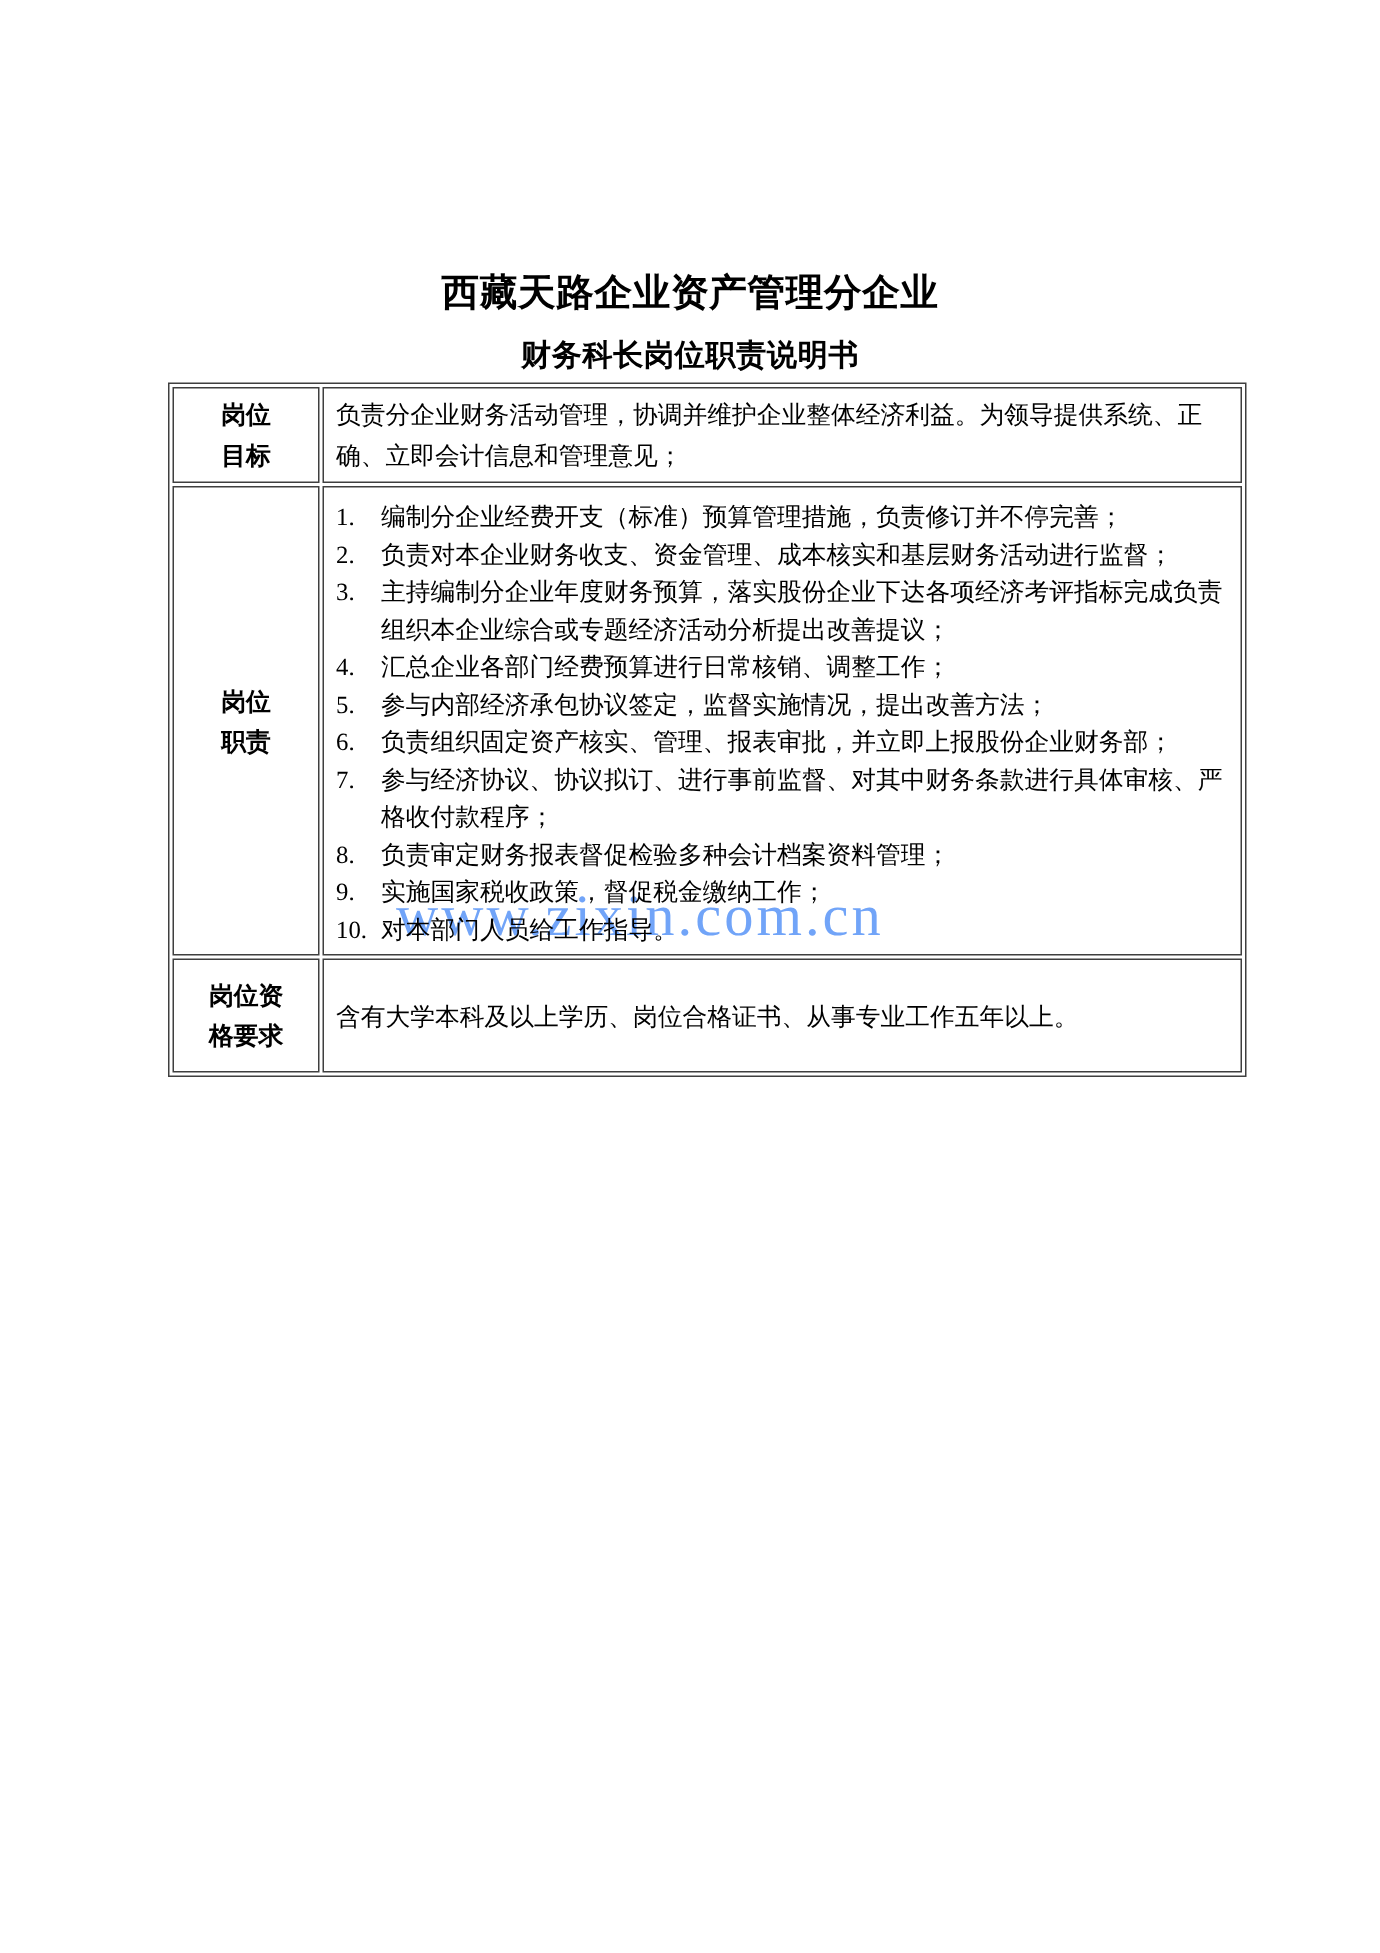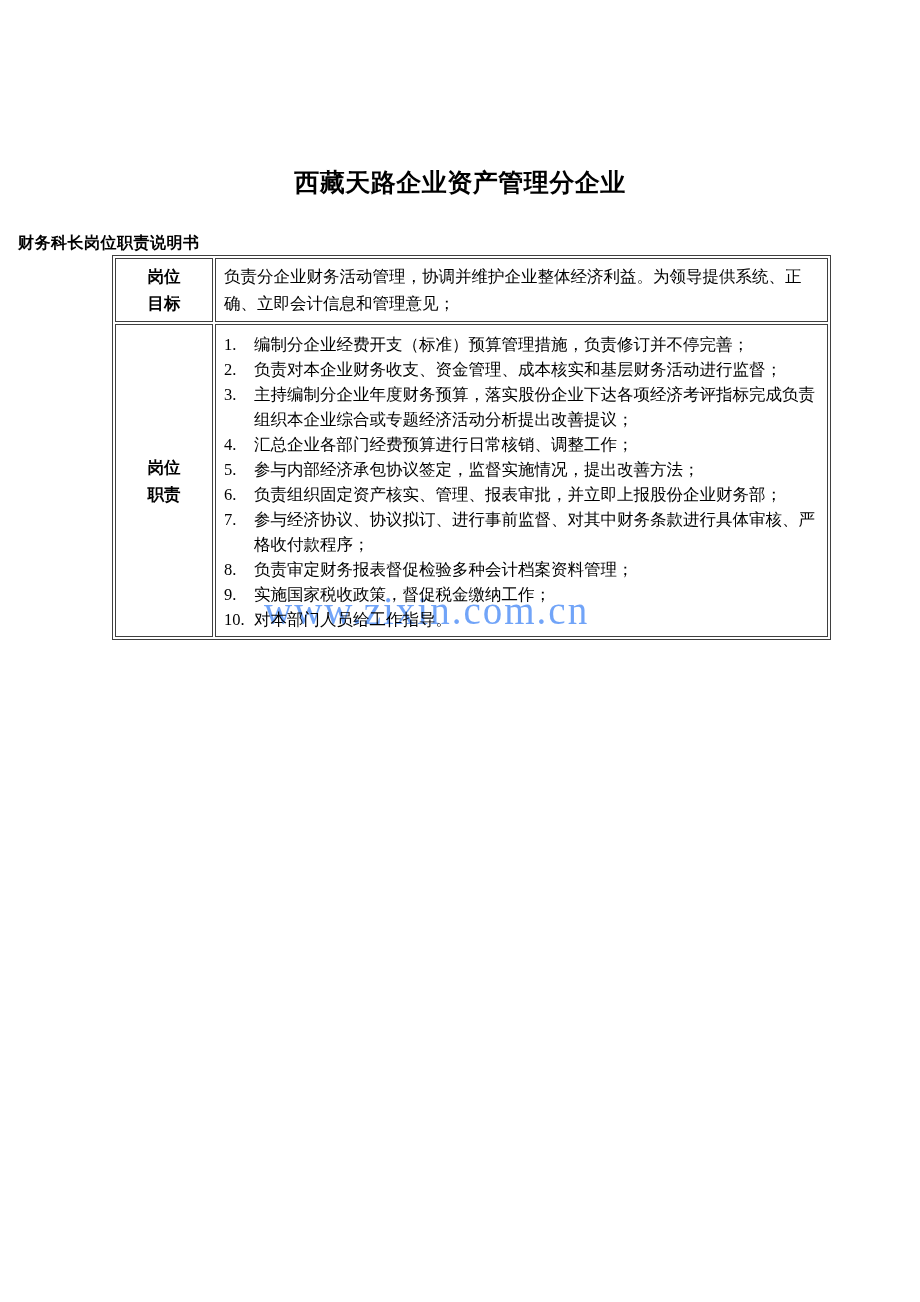--- a/index.html
+++ b/index.html
@@ -16,31 +16,32 @@
     color: #000000;
   }
   .doc-title {
     position: absolute;
     top: 166px;
     left: 0;
     right: 0;
     text-align: center;
     font-size: 25px;
     font-weight: bold;
-    margin: 0;
+    margin: 12px;
     letter-spacing: 0.5px;
   }
   .doc-subtitle {
     position: absolute;
     top: 215px;
     left: 0;
     right: 0;
-    font-size: 16px;
+    text-align: center;
+    font-size: 20px;
     font-weight: bold;
-    margin: 18px;
+    margin: 8px;
     letter-spacing: 0.5px;
   }
   .watermark {
     position: absolute;
     top: 588px;
     left: 264px;
     z-index: 0;
     font-size: 39px;
     letter-spacing: 2px;
     color: #3b82f6;
@@ -163,14 +164,21 @@
         </div>
         <div class="duty-item">
           <span class="duty-num">10.</span>
           <span class="duty-text">对本部门人员给工作指导。</span>
         </div>
       </td>
     </tr>
 
 
 
+    <tr class="row-qualification">
+      <td class="label-cell">
+        <div>岗位资</div>
+        <div>格要求</div>
+      </td>
+      <td class="content-cell">含有大学本科及以上学历、岗位合格证书、从事专业工作五年以上。</td>
+    </tr>
   </tbody>
 </table>
 
 </body></html>

